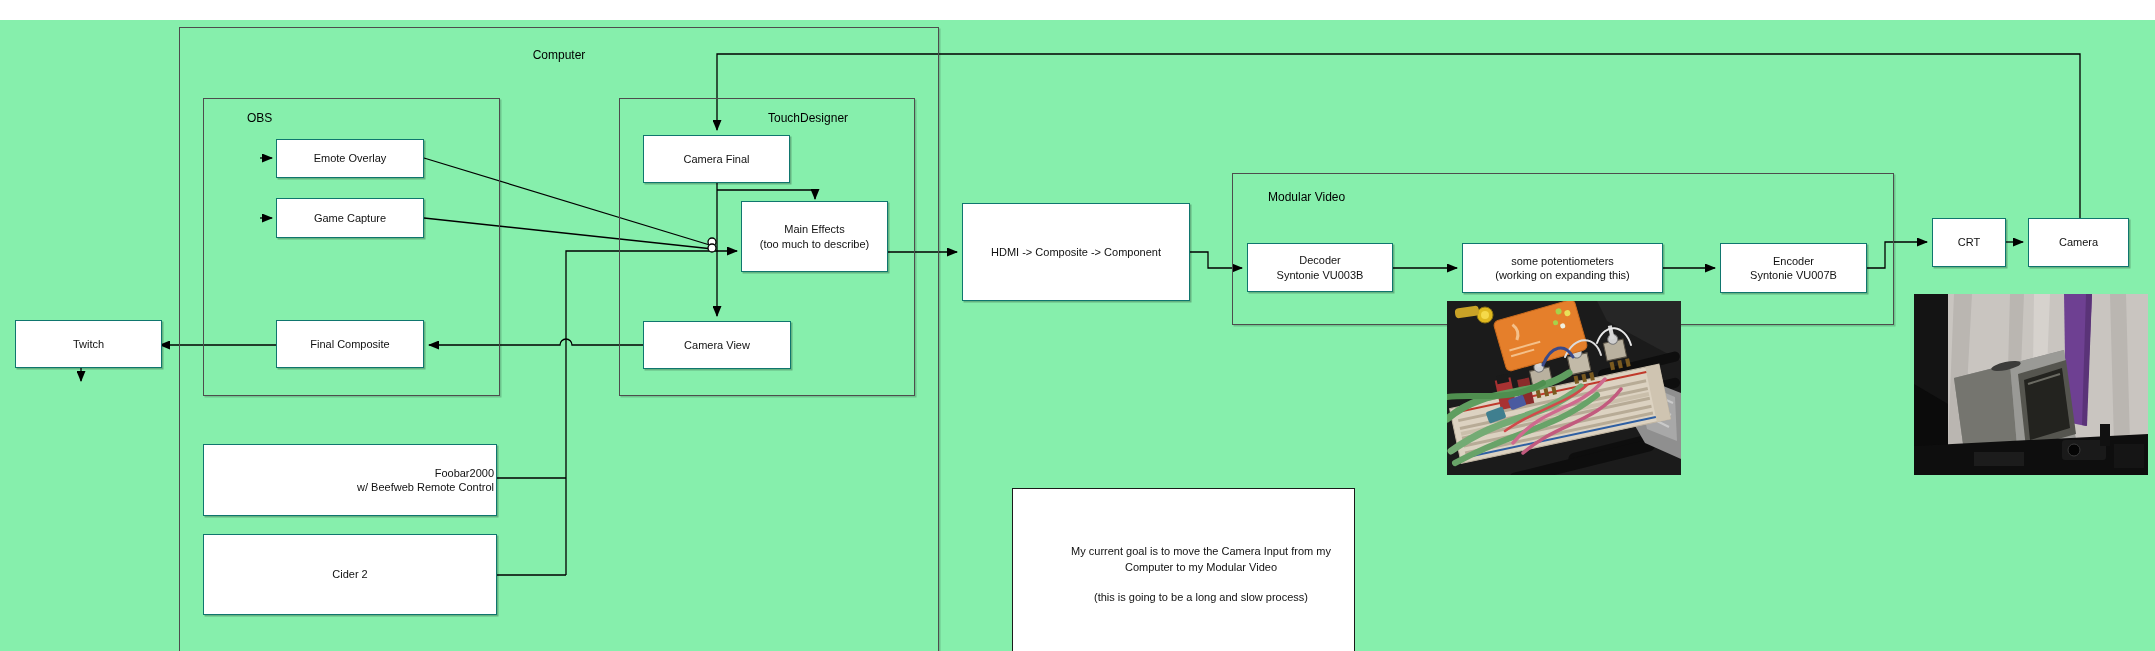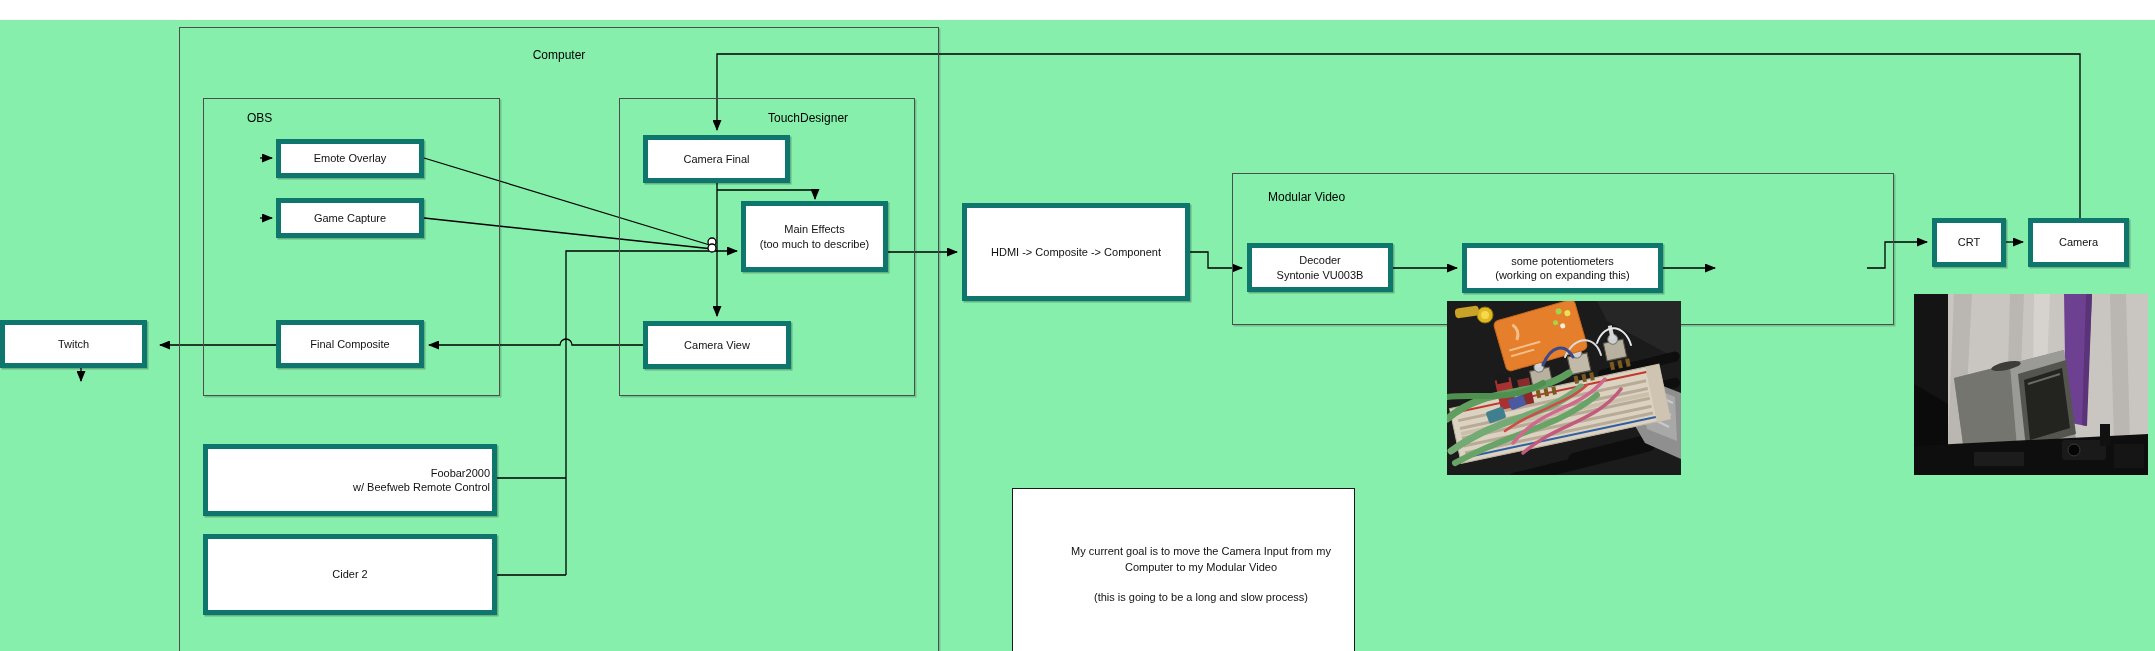--- a/index.html
+++ b/index.html
@@ -9,21 +9,21 @@
   }
   .wires{position:absolute;left:0;top:0;width:2155px;height:651px;}
   .container{
     position:absolute;border:1px solid #4d4d4d;background:transparent;
     box-shadow:1.5px 1.5px 0 rgba(0,0,0,0.18);
   }
   .clabel{
     position:absolute;font-size:12px;color:#000;white-space:nowrap;
   }
   .node{
-    position:absolute;border:5px solid #0f766e;background:#ffffff;
+    position:absolute;border:1px solid #0f766e;background:#ffffff;
     box-shadow:1.5px 1.5px 0 rgba(0,0,0,0.25);
     display:flex;flex-direction:column;align-items:center;justify-content:center;
     text-align:center;font-size:11px;line-height:1.3;box-sizing:border-box;
     padding:2px;
   }
   .node span{display:block;white-space:nowrap;}
   .notebox{
     position:absolute;border:1px solid #1a1a1a;background:#fff;
     display:flex;flex-direction:column;align-items:center;justify-content:center;
     text-align:center;font-size:11px;line-height:1.45;box-sizing:border-box;padding-left:35px;
@@ -84,21 +84,21 @@
   <div class="container" style="left:203px;top:78px;width:295px;height:296px;">
     <span class="clabel" style="left:43px;top:12px;">OBS</span>
   </div>
   <div class="container" style="left:619px;top:78px;width:294px;height:296px;">
     <span class="clabel" style="left:148px;top:12px;">TouchDesigner</span>
   </div>
   <div class="container" style="left:1232px;top:153px;width:660px;height:150px;">
     <span class="clabel" style="left:35px;top:16px;">Modular Video</span>
   </div>
 
-  <div class="node" style="left:0;top:300px;width:147px;height:48px;">
+  <div class="node" style="left:15px;top:300px;width:147px;height:48px;">
     <span>Twitch</span>
   </div>
   <div class="node" style="left:276px;top:119px;width:148px;height:39px;">
     <span>Emote Overlay</span>
   </div>
   <div class="node" style="left:276px;top:178px;width:148px;height:40px;">
     <span>Game Capture</span>
   </div>
   <div class="node" style="left:276px;top:300px;width:148px;height:48px;">
     <span>Final Composite</span>
@@ -123,20 +123,24 @@
   <div class="node" style="left:962px;top:183px;width:228px;height:98px;">
     <span>HDMI -&gt; Composite -&gt; Component</span>
   </div>
   <div class="node" style="left:1247px;top:223px;width:146px;height:49px;">
     <span>Decoder</span>
     <span>Syntonie VU003B</span>
   </div>
   <div class="node" style="left:1462px;top:223px;width:201px;height:50px;">
     <span>some potentiometers</span>
     <span>(working on expanding this)</span>
+  </div>
+  <div class="node" style="left:1720px;top:223px;width:147px;height:50px;">
+    <span>Encoder</span>
+    <span>Syntonie VU007B</span>
   </div>
   <div class="node" style="left:1932px;top:198px;width:74px;height:49px;">
     <span>CRT</span>
   </div>
   <div class="node" style="left:2028px;top:198px;width:101px;height:49px;">
     <span>Camera</span>
   </div>
 
   <div class="notebox" style="left:1012px;top:468px;width:343px;height:174px;">
     <div>My current goal is to move the Camera Input from my</div>

